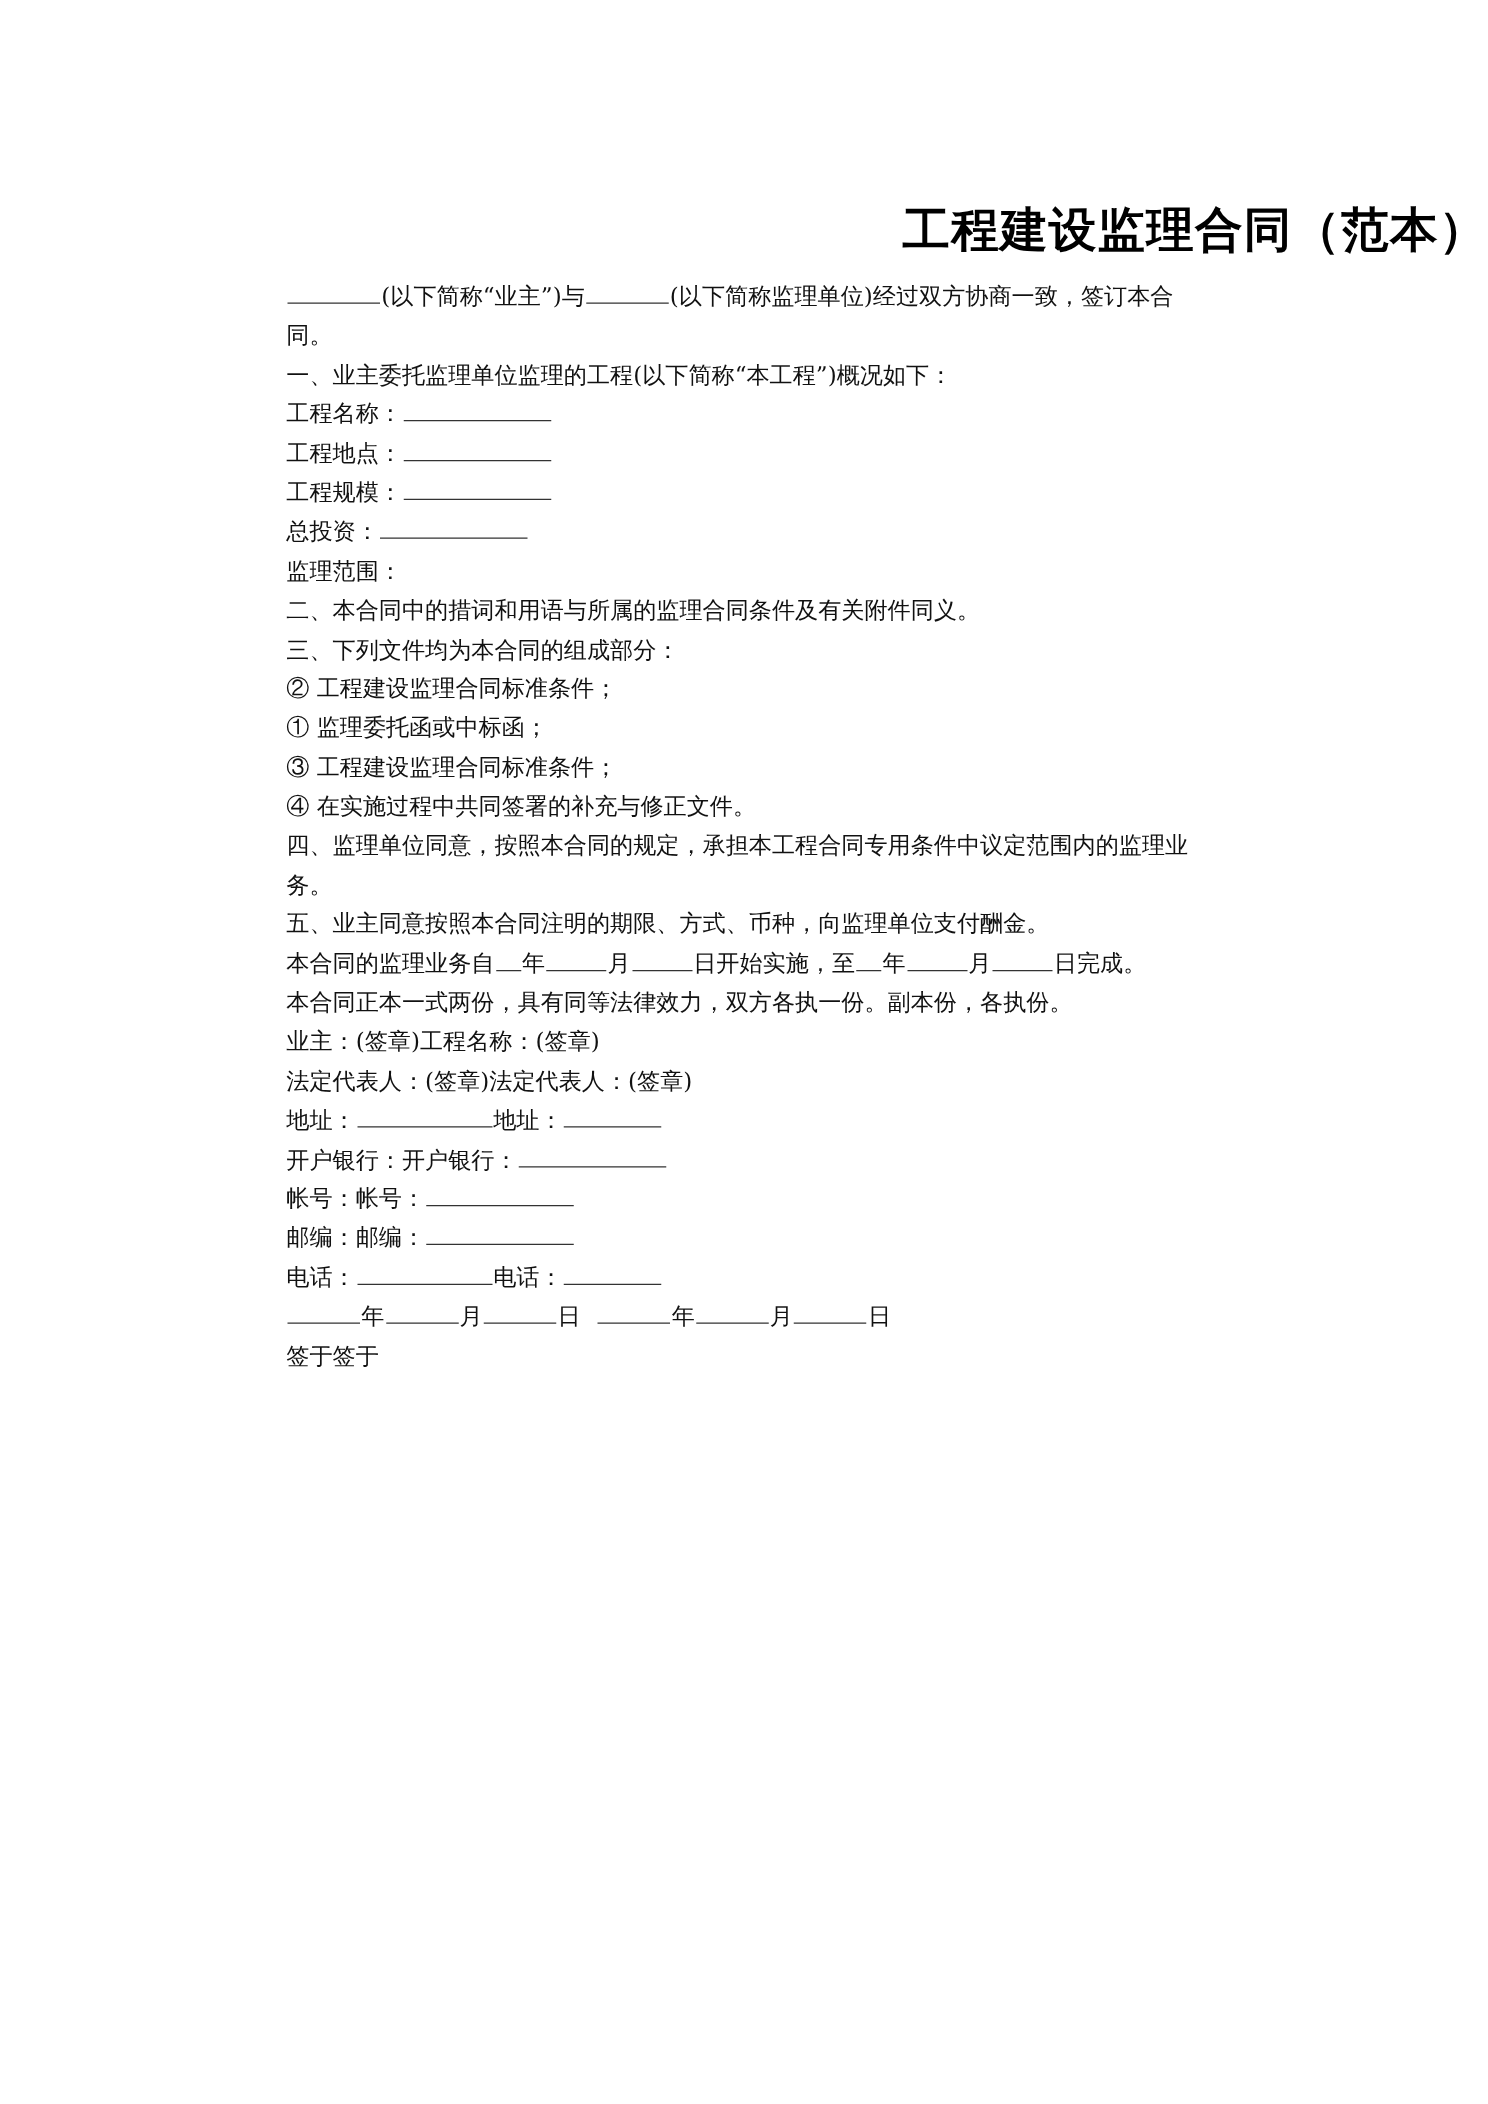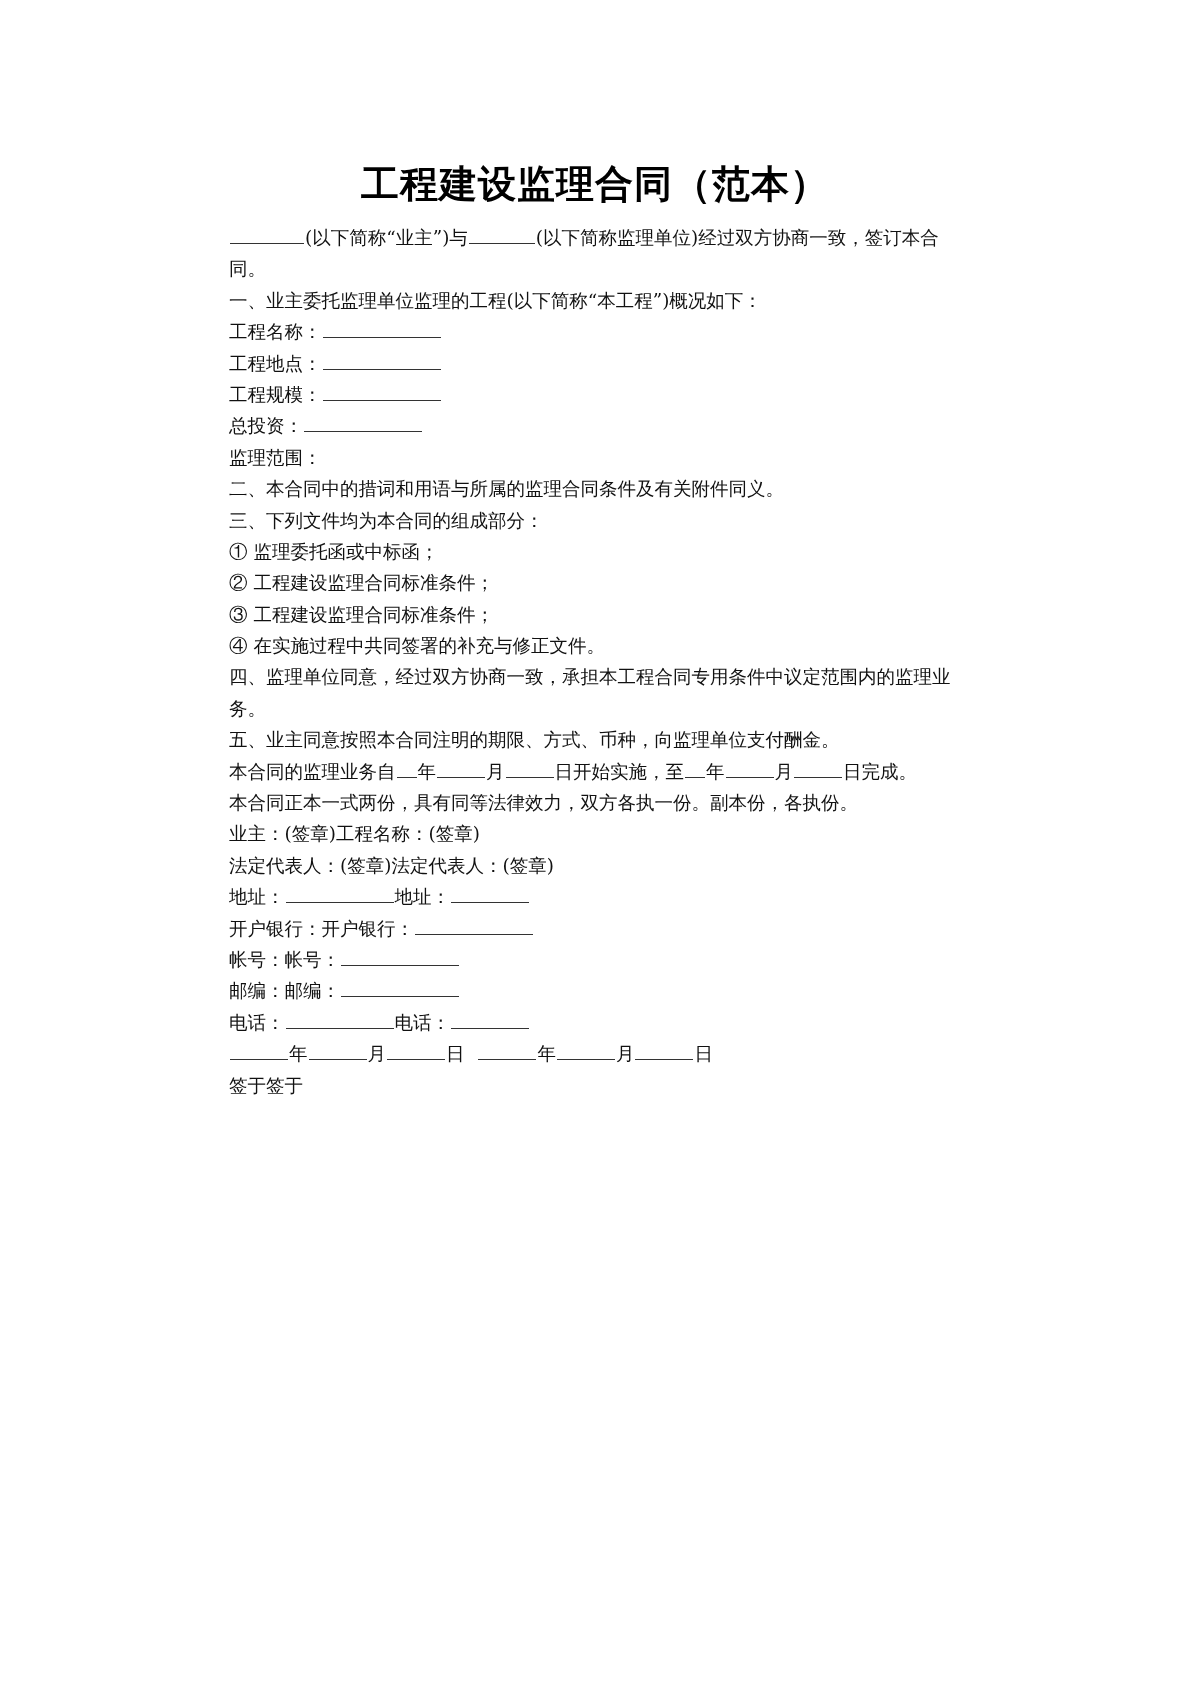--- a/index.html
+++ b/index.html
@@ -21,21 +21,21 @@
       top: 0;
       width: 1190px;
       height: 1683px;
       background: #ffffff;
     }
     .title {
       position: absolute;
       left: 0;
       top: 160px;
       width: 1190px;
-      text-align: center;
+      text-align: right;
       font-size: 38px;
       font-weight: bold;
       letter-spacing: 1px;
       line-height: 48px;
       color: #000;
     }
     .body {
       position: absolute;
       left: 182px;
       top: 222px;
@@ -83,26 +83,26 @@
     <div class="line">
       <span>总投资：</span><span class="blank" style="width:118px"></span>
     </div>
     <div class="line">
       <span>监理范围：</span>
     </div>
 
     <div class="line">二、本合同中的措词和用语与所属的监理合同条件及有关附件同义。</div>
 
     <div class="line">三、下列文件均为本合同的组成部分：</div>
+    <div class="line">② 工程建设监理合同标准条件；</div>
     <div class="line">① 监理委托函或中标函；</div>
-    <div class="line">② 工程建设监理合同标准条件；</div>
     <div class="line">③ 工程建设监理合同标准条件；</div>
     <div class="line">④ 在实施过程中共同签署的补充与修正文件。</div>
 
-    <div class="line">四、监理单位同意，经过双方协商一致，承担本工程合同专用条件中议定范围内的监理业</div>
+    <div class="line">四、监理单位同意，按照本合同的规定，承担本工程合同专用条件中议定范围内的监理业</div>
     <div class="line">务。</div>
 
     <div class="line">五、业主同意按照本合同注明的期限、方式、币种，向监理单位支付酬金。</div>
 
     <div class="line">
       <span>本合同的监理业务自</span><span class="blank" style="width:20px"></span><span>年</span><span class="blank" style="width:48px"></span><span>月</span><span class="blank" style="width:48px"></span><span>日开始实施，至</span><span class="blank" style="width:20px"></span><span>年</span><span class="blank" style="width:48px"></span><span>月</span><span class="blank" style="width:48px"></span><span>日完成。</span>
     </div>
 
     <div class="line">本合同正本一式两份，具有同等法律效力，双方各执一份。副本份，各执份。</div>
 

